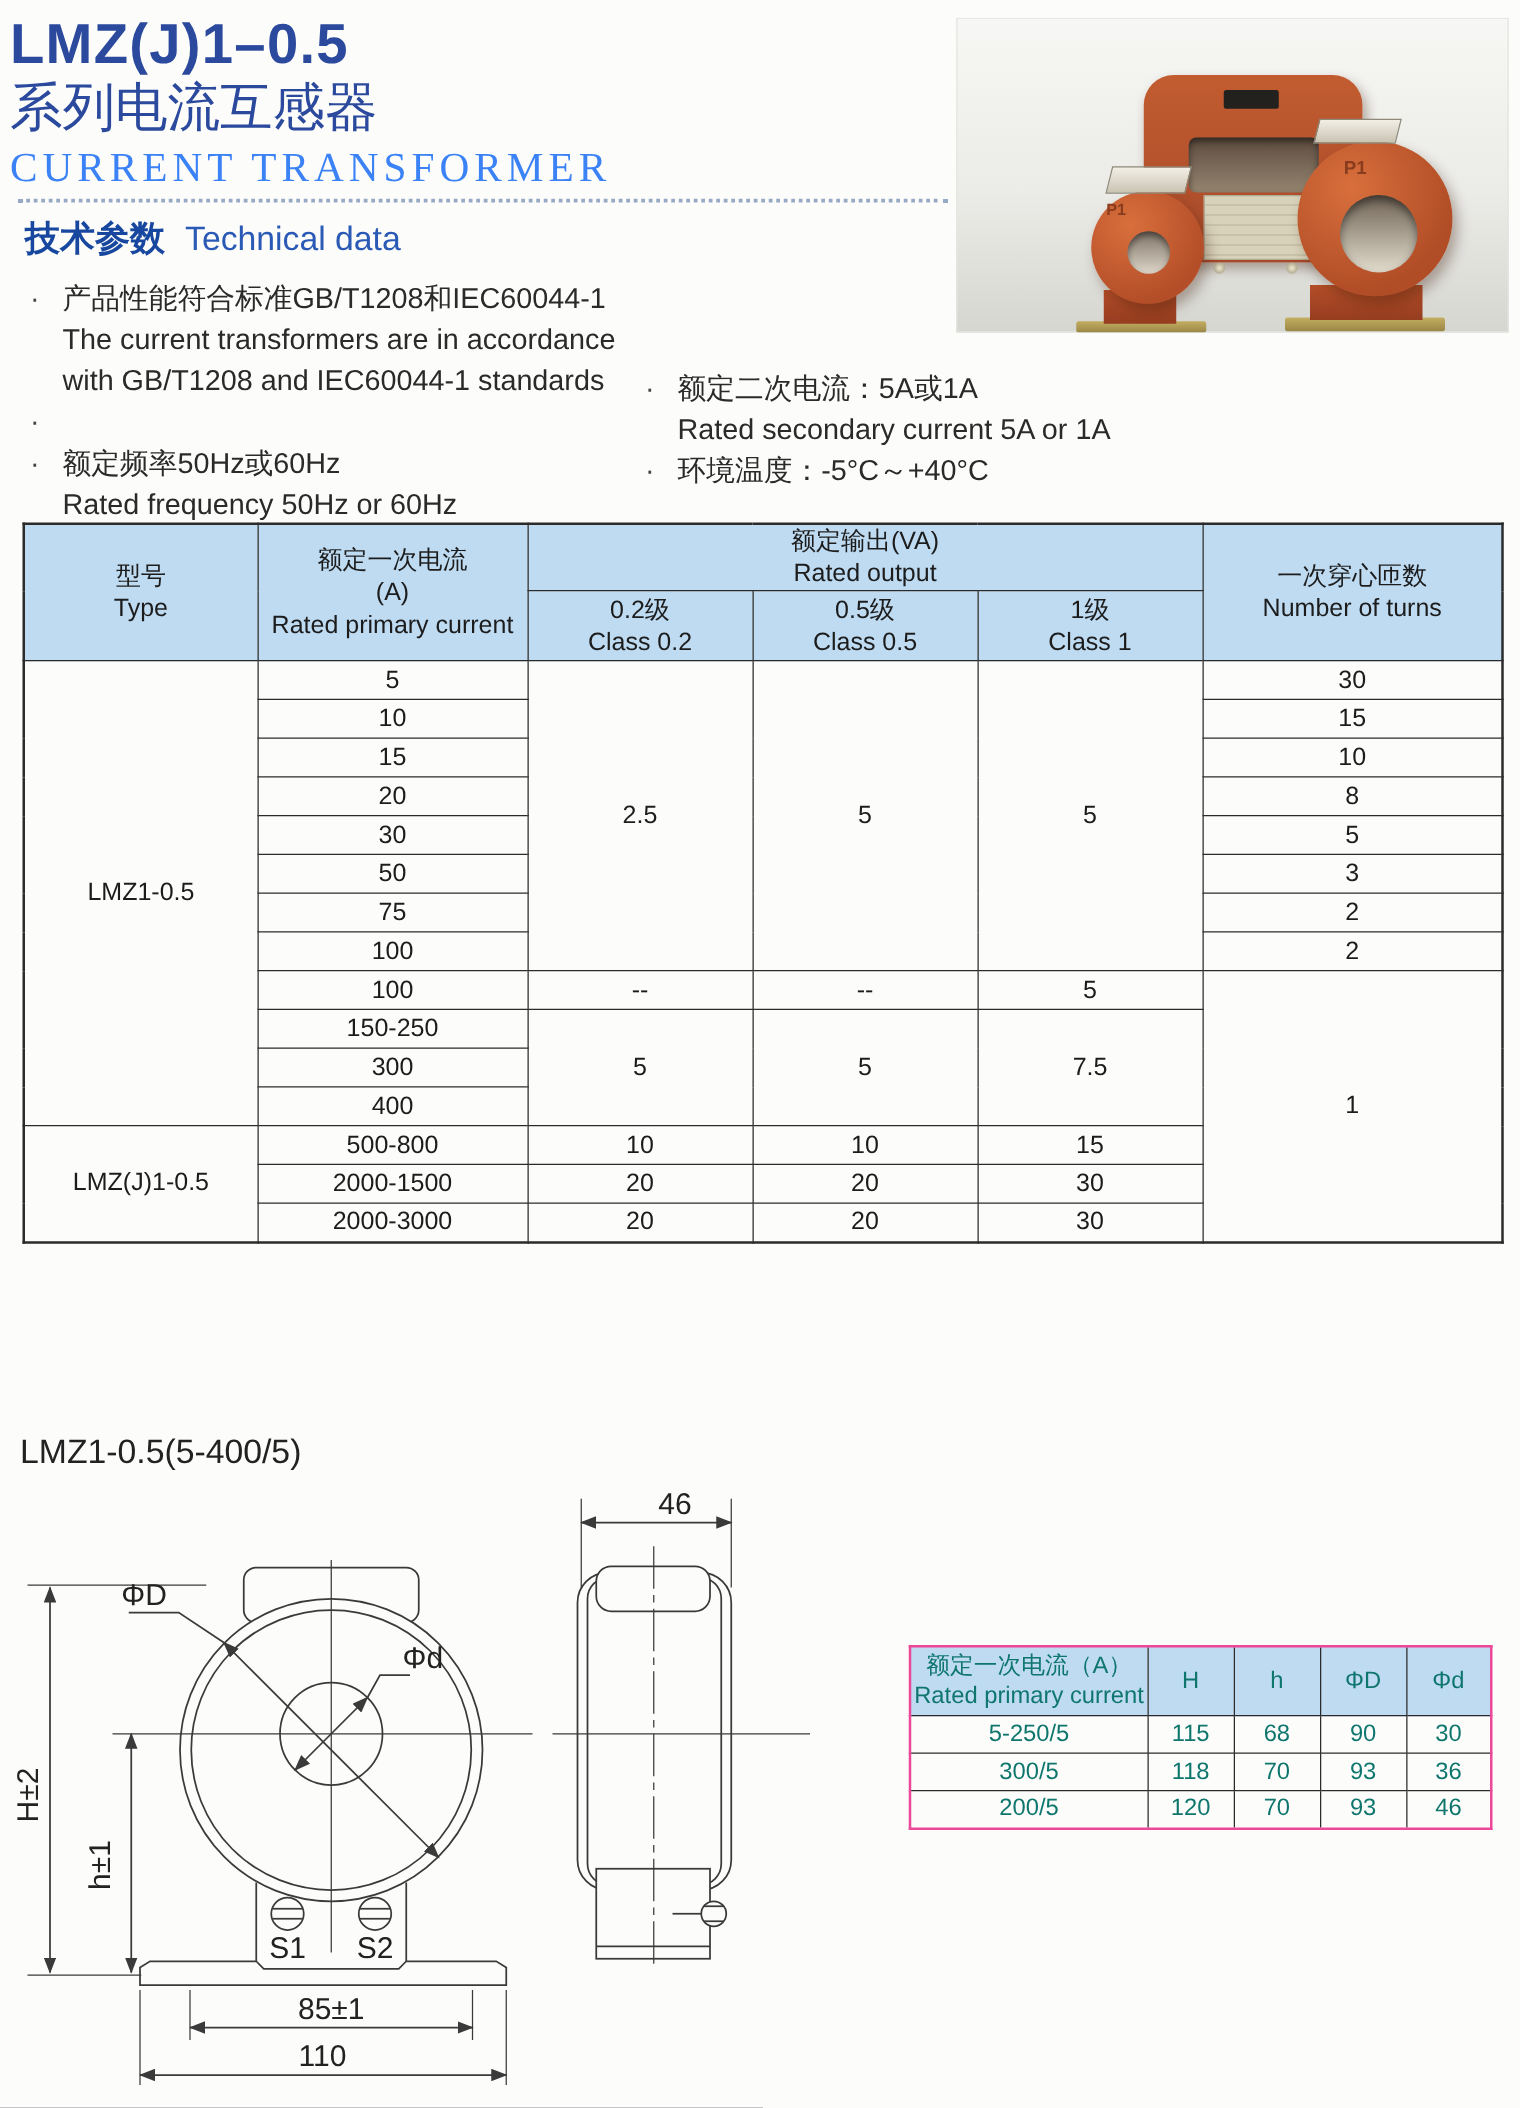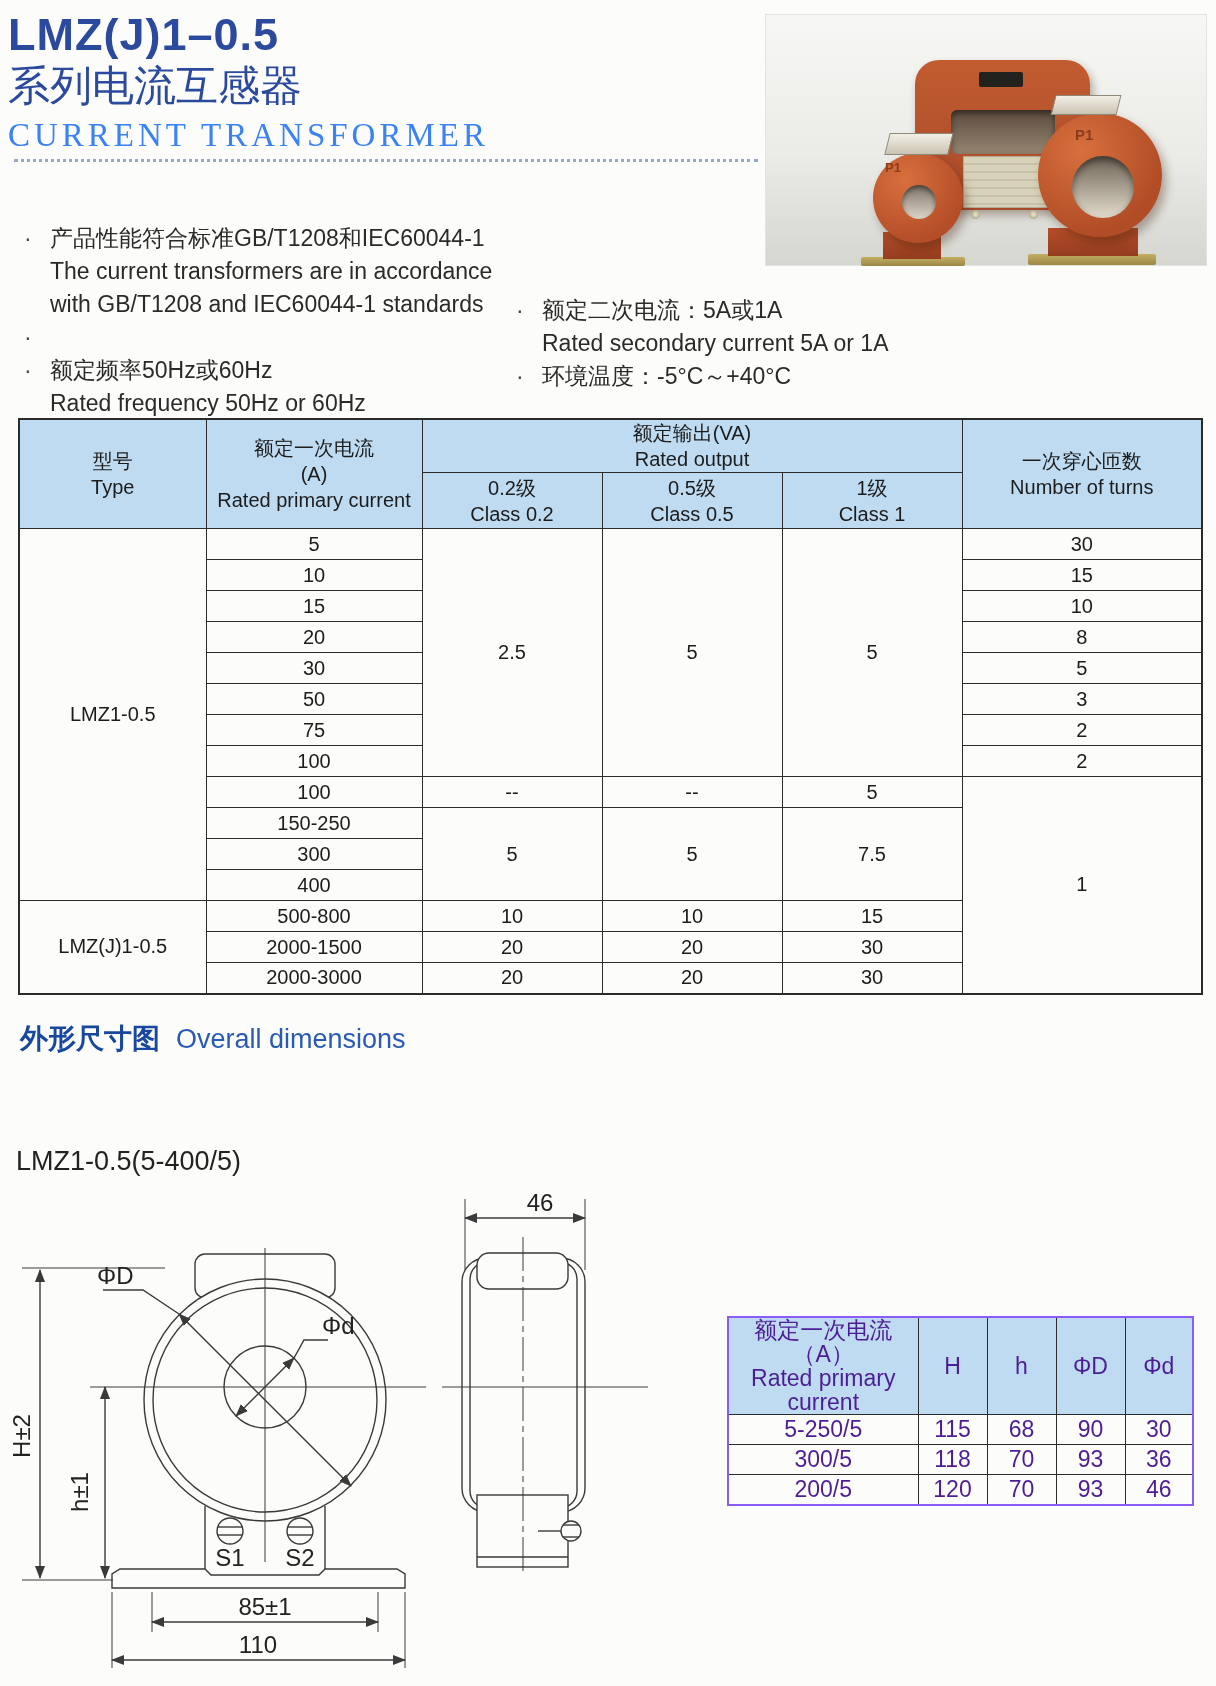--- a/index.html
+++ b/index.html
@@ -59,21 +59,21 @@
                font-size:20px;text-align:center;color:#1c1c1c;border:2px solid #2b2b2b;}
   #main-table th,#main-table td {border:1px solid #2b2b2b;padding:0;}
   #main-table thead th {background:#bedbf2;font-weight:400;line-height:26px;}
   #main-table thead tr.h1 {height:50px;}
   #main-table thead tr.h2 {height:56px;}
   #main-table tbody tr {height:31px;}
 
   
   #model-label {position:absolute;left:16px;top:1146px;font-size:27px;color:#222;}
   #dim-table {position:absolute;left:727px;top:1316px;width:465px;border-collapse:collapse;table-layout:fixed;
-              font-size:23px;text-align:center;color:#4c1d95;border:2px solid #8b5cf6;}
+              font-size:19px;text-align:center;color:#0f766e;border:2px solid #ec4899;}
   #dim-table th,#dim-table td {border:1px solid #2b2b2b;padding:0;}
   #dim-table thead th {background:#bedbf2;font-weight:400;line-height:24px;height:54px;}
   #dim-table tbody tr {height:30px;padding-left:35px;}
 
   
   svg {position:absolute;overflow:visible;}
   #front-view {left:8px;top:1240px;}
   #side-view {left:430px;top:1185px;}
   svg text {fill:#222;font-family:"Liberation Sans",sans-serif;font-size:24px;}
 </style>
@@ -103,20 +103,23 @@
     <div class="torus torus-l"></div>
     <div class="hole-l"></div>
     <div class="tab tab-l"></div>
     <div class="p1 p1-l">P1</div>
     <div class="torus torus-r"></div>
     <div class="hole-r"></div>
     <div class="tab tab-r"></div>
     <div class="p1 p1-r">P1</div>
   </div>
 
+  <div id="tech-heading" class="sec-heading">
+    <span>技术参数</span><span class="en">Technical data</span>
+  </div>
 
   <div id="bullets-left" class="bullets">
     <div class="bullet">
       <span class="dot">·</span>
       <div>
           <div>产品性能符合标准GB/T1208和IEC60044-1</div>
            <div>The current transformers are in accordance with GB/T1208 and IEC60044-1 standards</div>
         </div>
     </div>
     <div class="bullet">
@@ -262,23 +265,20 @@
       </tr>
       <tr>
         <td>2000-3000</td>
         <td>20</td>
         <td>20</td>
         <td>30</td>
       </tr>
     </tbody>
   </table>
 
-  <div id="dims-heading" class="sec-heading">
-    <span>外形尺寸图</span><span class="en">Overall dimensions</span>
-  </div>
   <div id="model-label">LMZ1-0.5(5-400/5)</div>
 
   <svg id="front-view" width="420" height="446" viewBox="0 0 420 446">
     <defs>
       <marker id="arwF" markerWidth="13" markerHeight="10" refX="12" refY="5" orient="auto-start-reverse" markerUnits="userSpaceOnUse">
         <path d="M0,0 L13,5 L0,10 Z" fill="#3a3a3a"></path>
       </marker>
     </defs>
     <g stroke="#3a3a3a" stroke-width="1.4" fill="none">
       <rect x="187" y="14" width="140" height="44" rx="10"></rect>

